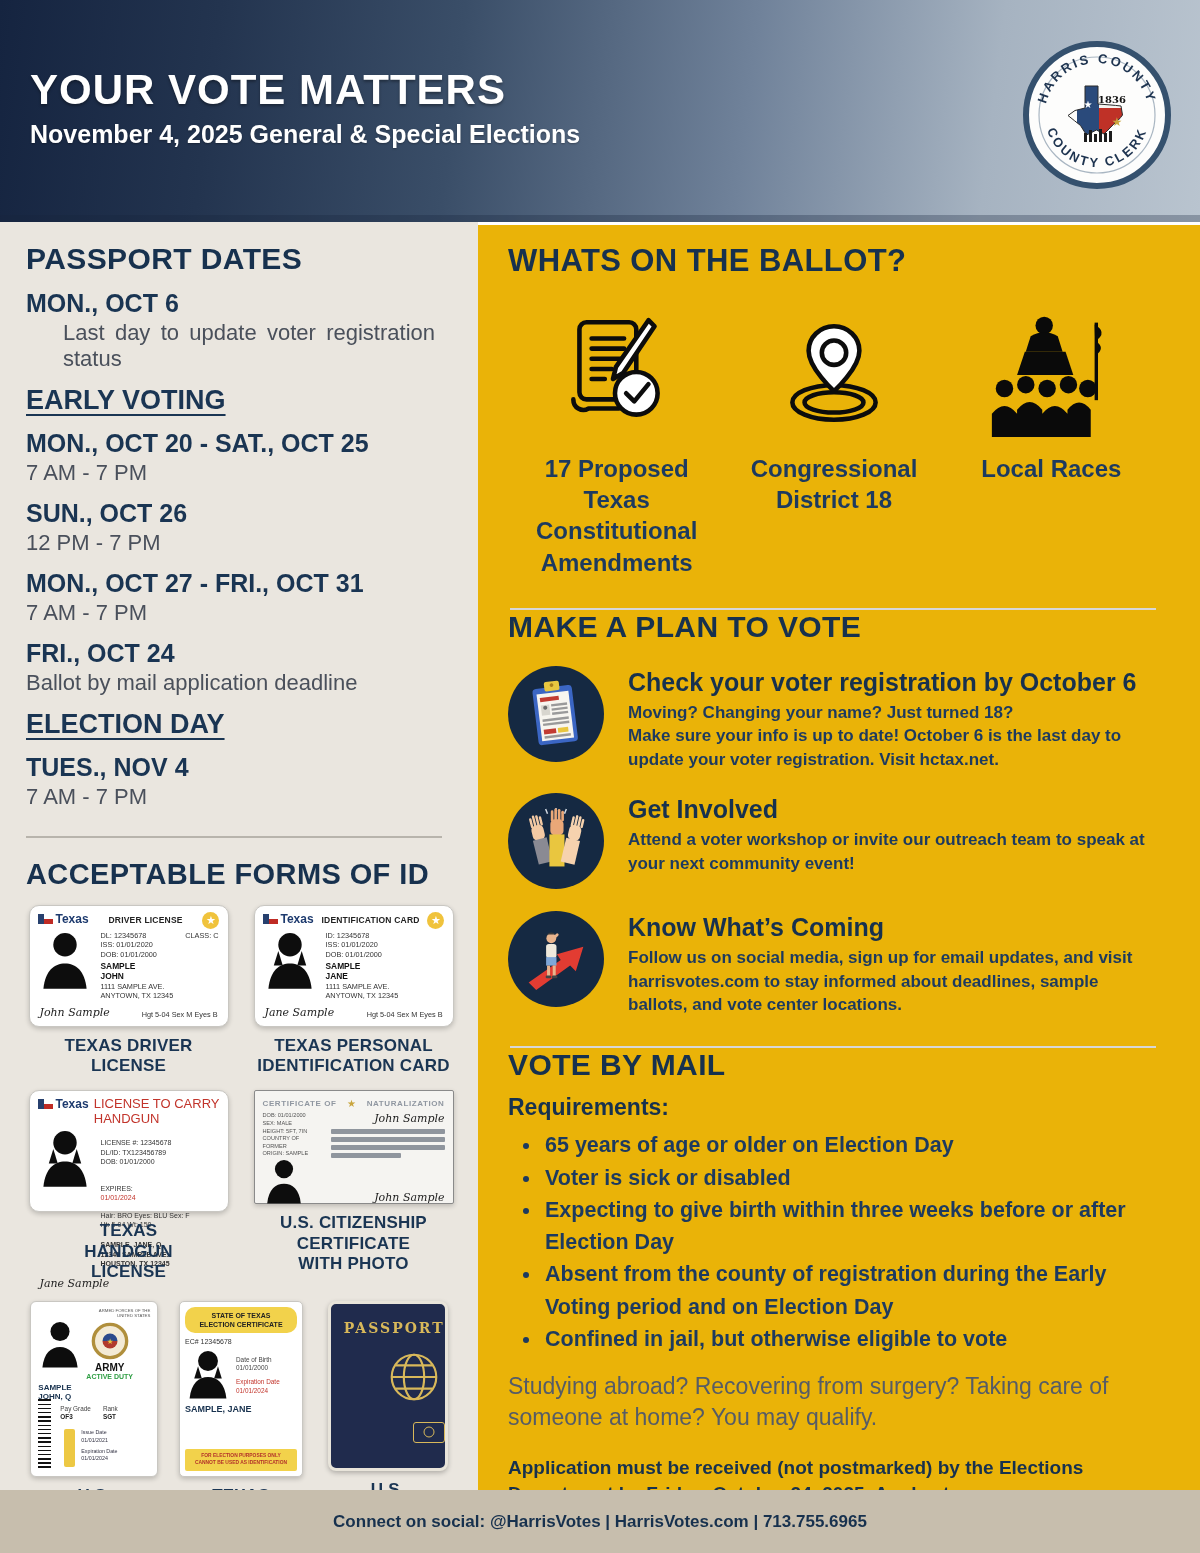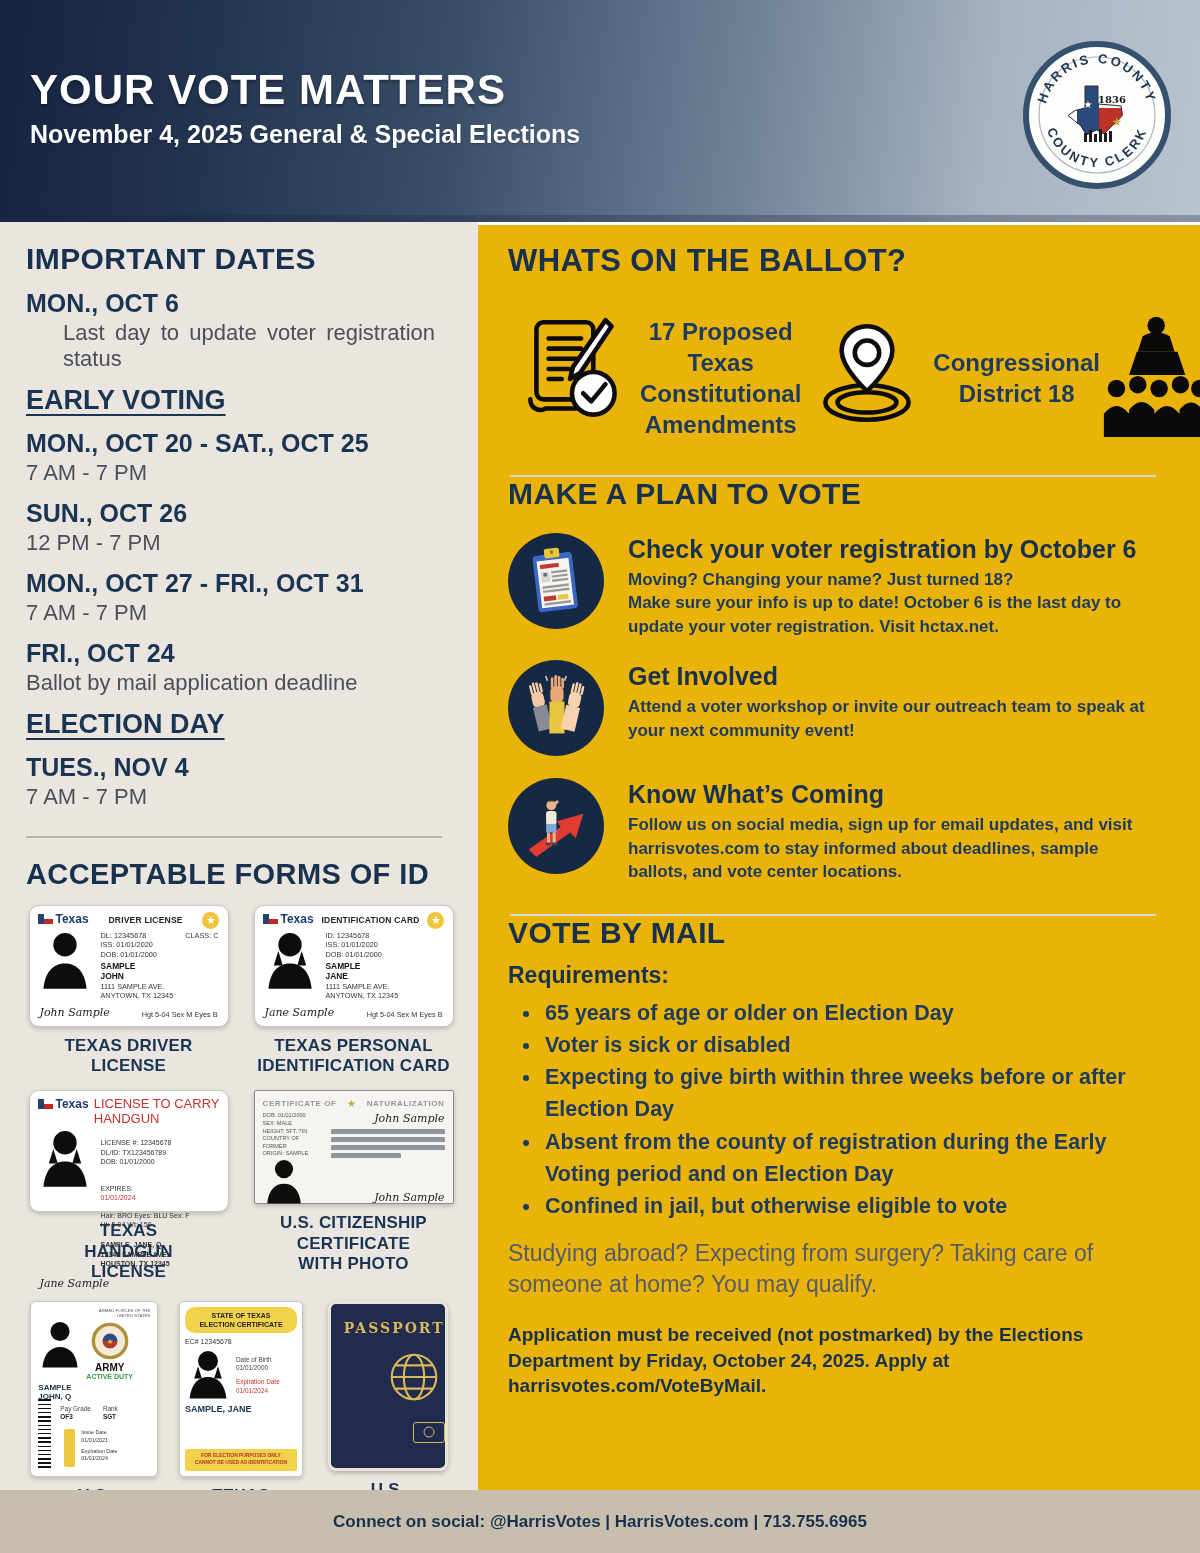--- a/index.html
+++ b/index.html
@@ -103,21 +103,21 @@
   .pp{width:120px;height:170px;background:#202b4d;border-radius:8px;display:flex;flex-direction:column;
       align-items:flex-end;padding-top:16px;box-sizing:border-box;box-shadow:0 2px 5px rgba(0,0,0,.25);
       border:3px solid #e8e4da;padding-left:32px;}
   .pp-title{color:#d8b85a;font-size:14px;font-weight:700;letter-spacing:2px;font-family:"DejaVu Serif",serif;}
   .pp-chip{margin-top:14px;width:30px;height:19px;border:1.6px solid #d8b85a;border-radius:3px;position:relative;}
   .pp-chip::after{content:"";position:absolute;left:50%;top:50%;width:9px;height:9px;border:1.6px solid #d8b85a;
                   border-radius:50%;transform:translate(-50%,-50%);}
 
   
   .ballot-row{display:flex;margin-top:24px;}
-  .ballot-item{flex:1;display:flex;align-items:center;}
+  .ballot-item{flex:1;display:flex;flex-direction:column;align-items:center;}
   .ballot-icon{height:142px;display:flex;align-items:center;justify-content:center;}
   .ballot-label{font-size:24px;font-weight:800;color:#1d3a5f;text-align:center;line-height:1.3;
                 white-space:pre-line;margin-top:8px;}
   .rc-divider{border:none;border-top:2px solid #d7d7d7;margin:30px 4px 0 2px;}
   .plan-title,.vbm-title{font-size:34px;}
   .plan-title{margin-top:30px;}
   .plan-item{display:flex;gap:24px;margin-top:22px;}
   .plan-icon{width:96px;height:96px;border-radius:50%;background:#152942;flex:0 0 96px;
              display:flex;align-items:center;justify-content:center;overflow:hidden;}
   .plan-text h3{margin:2px 0 4px;font-size:25px;font-weight:800;color:#17314e;}
@@ -179,21 +179,21 @@
           <rect x="67" y="90" width="3" height="12"></rect>
         <rect x="72" y="94" width="3" height="8"></rect>
           <rect x="77" y="89" width="3" height="13"></rect>
         <rect x="82" y="93" width="3" height="9"></rect>
           <rect x="87" y="91" width="3" height="11"></rect>
       </g>
     </svg>
   </header>
 
   <aside class="left-col">
-    <h2 class="section">IMPORTANT DATES</h2>
+    <h2 class="section">PASSPORT DATES</h2>
 
     <div class="date-block">
       <div class="date-heading">MON., OCT 6</div>
       <div class="date-sub justify">Last day to update voter registration status</div>
     </div>
     <div class="date-block">
       <div class="date-heading uline">EARLY VOTING</div>
     </div>
     <div class="date-block">
       <div class="date-heading">MON., OCT 20 - SAT., OCT 25</div>
@@ -651,20 +651,20 @@
 
     <h2 class="section vbm-title">VOTE BY MAIL</h2>
     <div class="req">Requirements:</div>
     <ul class="vbm">
       <li>65 years of age or older on Election Day</li>
       <li>Voter is sick or disabled</li>
       <li>Expecting to give birth within three weeks before or after Election Day</li>
       <li>Absent from the county of registration during the Early Voting period and on Election Day</li>
       <li>Confined in jail, but otherwise eligible to vote</li>
     </ul>
-    <p class="vbm-note">Studying abroad? Expecting from surgery? Taking care of someone at home? You may qualify.</p>
+    <p class="vbm-note">Studying abroad? Recovering from surgery? Taking care of someone at home? You may qualify.</p>
     <p class="vbm-app">Application must be received (not postmarked) by the Elections Department by Friday, October 24, 2025. Apply at harrisvotes.com/VoteByMail.</p>
   </main>
 
   <footer class="footer">
     <span class="footer-text">Connect on social: @HarrisVotes | HarrisVotes.com | 713.755.6965</span>
   </footer>
 </div>
 
 </body></html>

